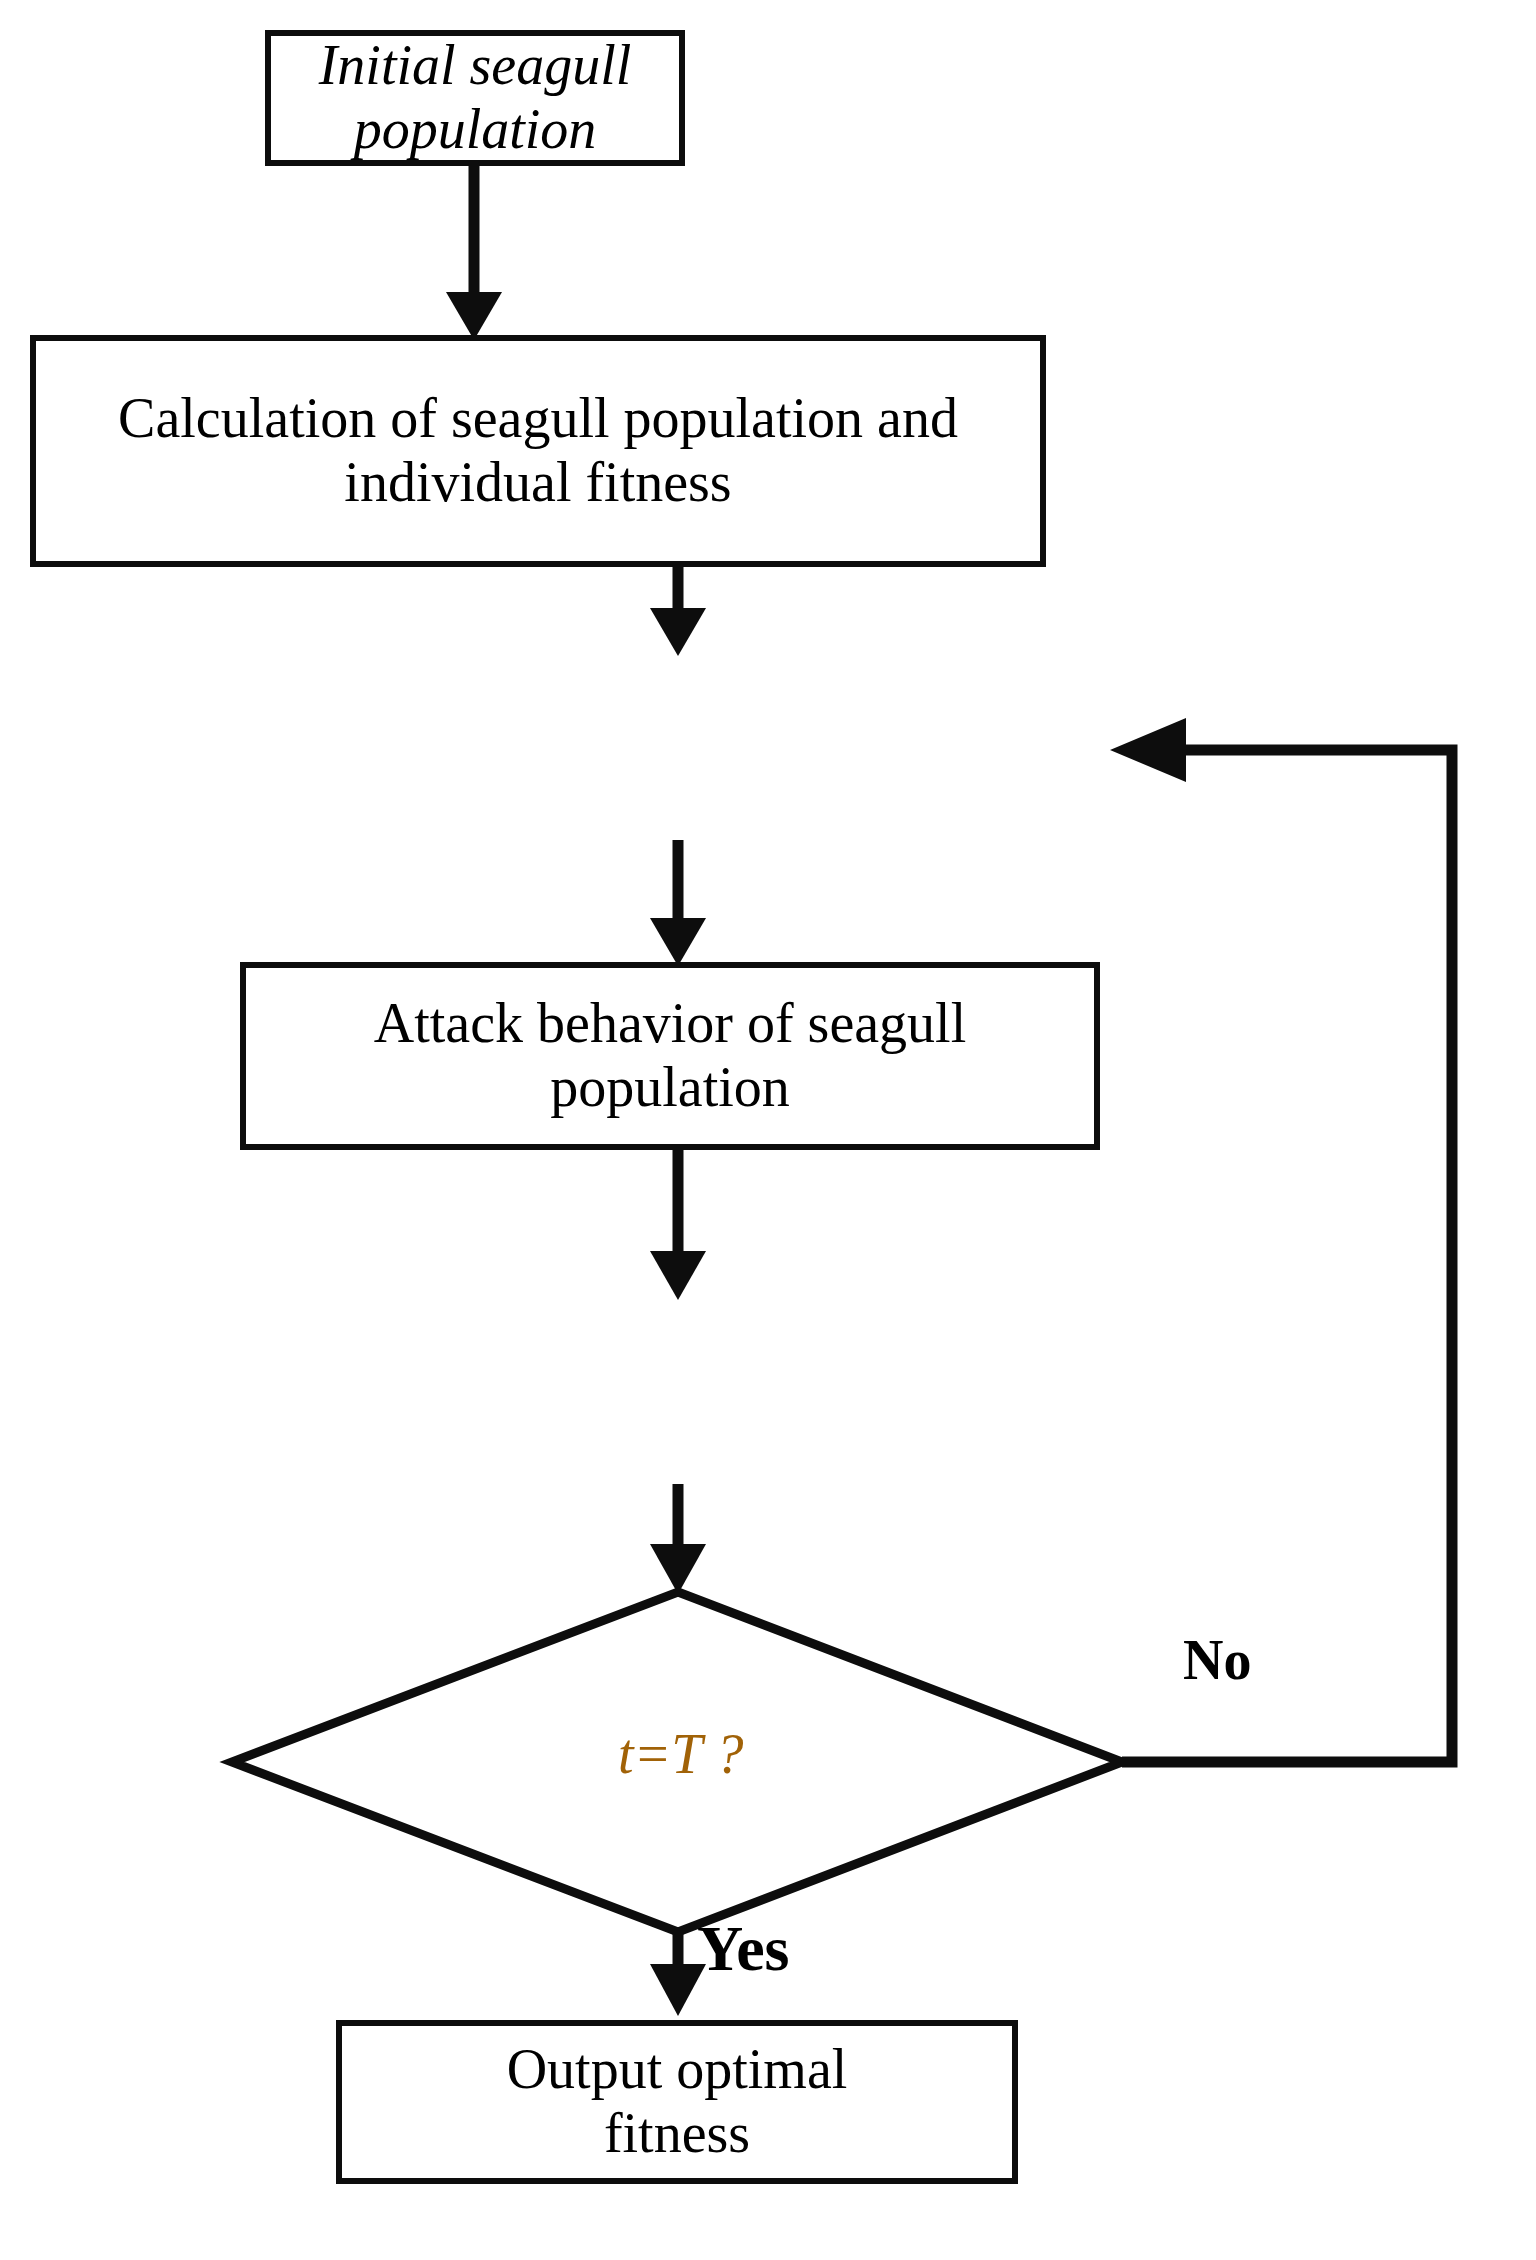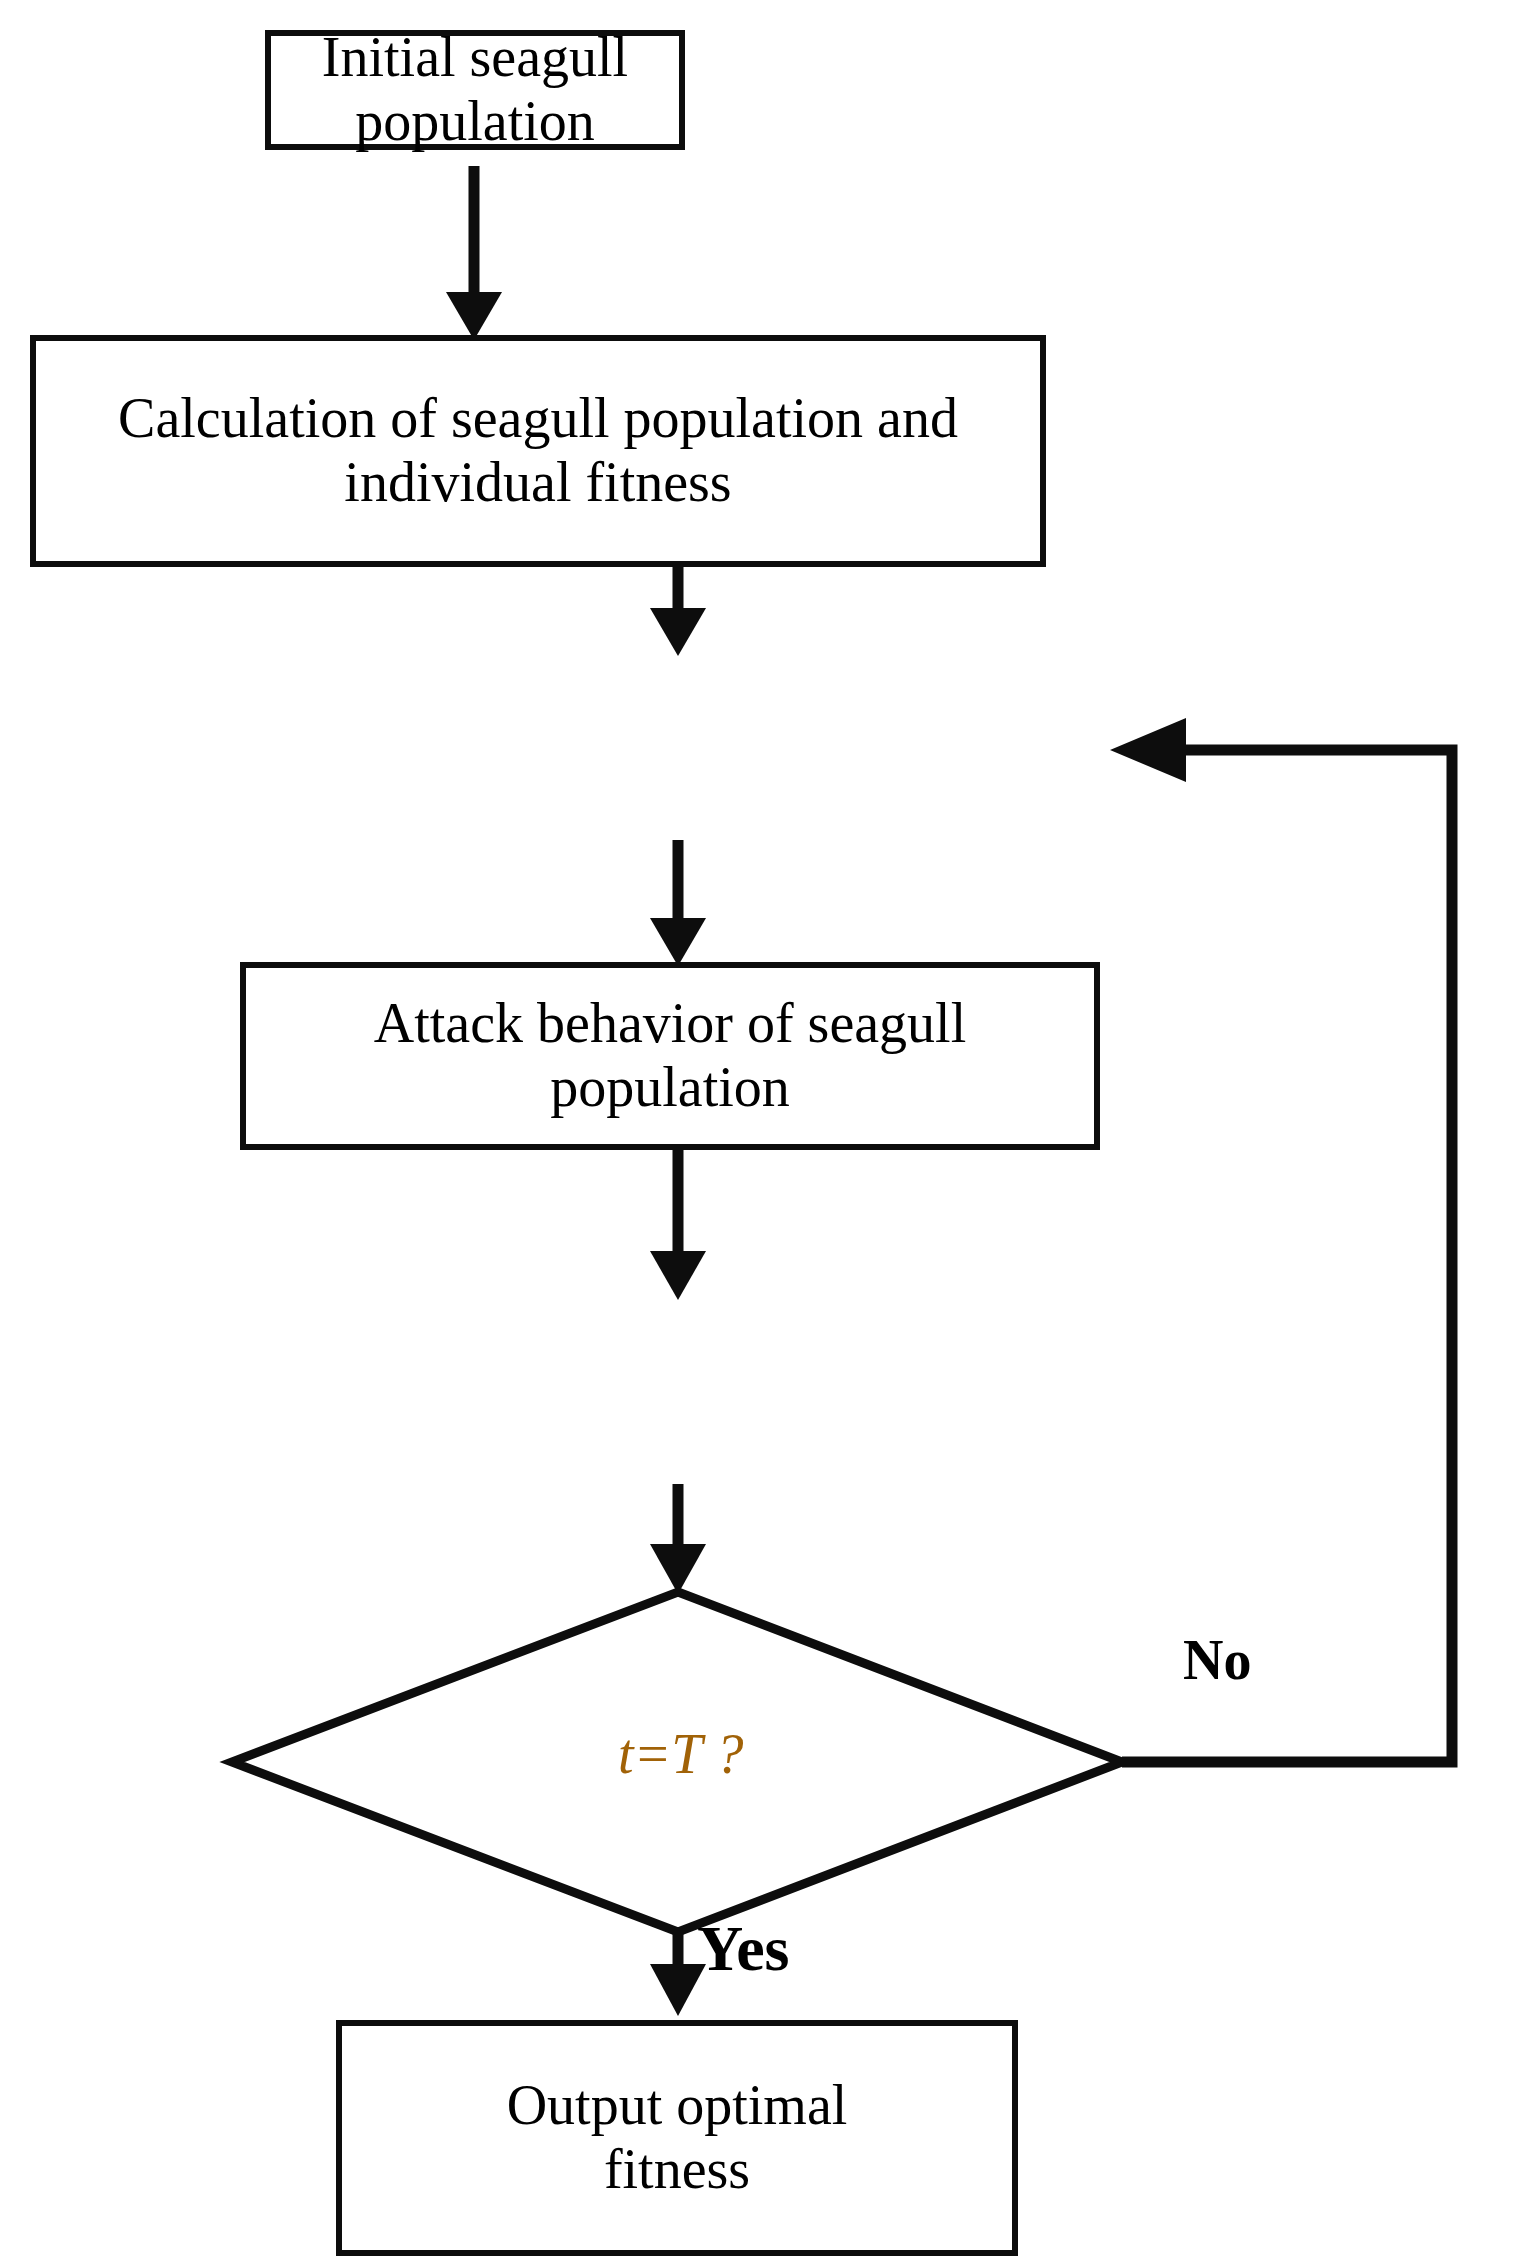--- a/index.html
+++ b/index.html
@@ -54,26 +54,26 @@
     font-weight: bold;
   }
   .diamond-text {
     position: absolute;
     z-index: 4;
     font-style: italic;
     color: #a16207;
     white-space: nowrap;
   }
   
-  #node-init      { left: 265px; top: 30px;   width: 420px; height: 120px; font-size: 56px; }
+  #node-init      { left: 265px; top: 30px;   width: 420px; height: 136px; font-size: 56px; font-style: italic; }
   #node-calc      { left: 30px;  top: 335px;  width: 1016px; height: 232px; font-size: 56px; }
   #node-migratory { left: 252px; top: 652px;  width: 856px; height: 188px; font-size: 56px; }
   #node-attack    { left: 240px; top: 962px;  width: 860px; height: 188px; font-size: 56px; }
   #node-updating  { left: 124px; top: 1296px; width: 1090px; height: 188px; font-size: 56px; }
-  #node-output    { left: 336px; top: 2020px; width: 682px; height: 236px; font-size: 56px; }
+  #node-output    { left: 336px; top: 2020px; width: 682px; height: 164px; font-size: 56px; }
 
   #label-no  { left: 1183px; top: 1628px; font-size: 56px; }
   #label-yes { left: 697px;  top: 1912px; font-size: 64px; }
   #diamond-label { left: 618px; top: 1722px; font-size: 56px; }
 </style>
 </head>
 <body>
 
 <div id="canvas">
 

